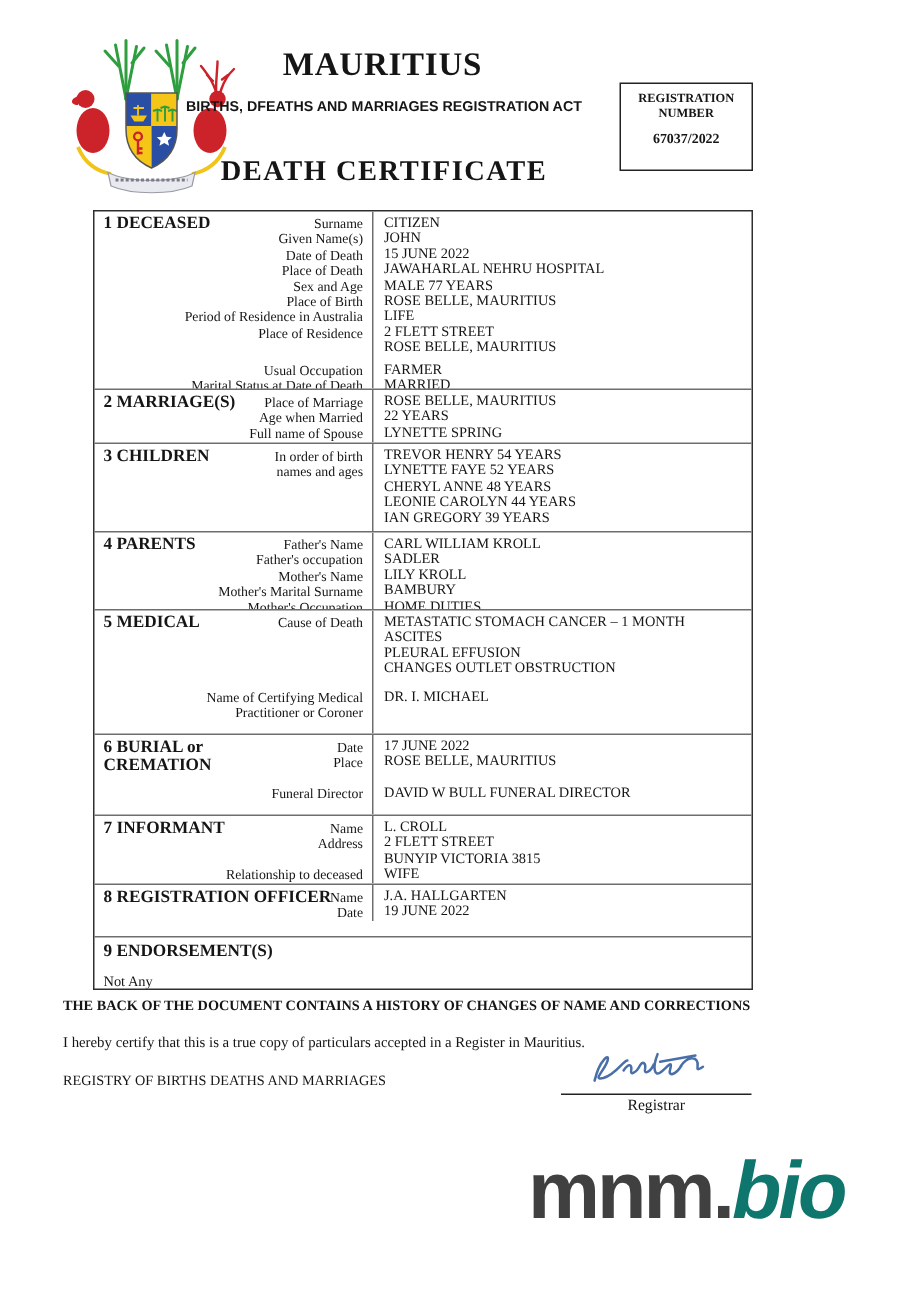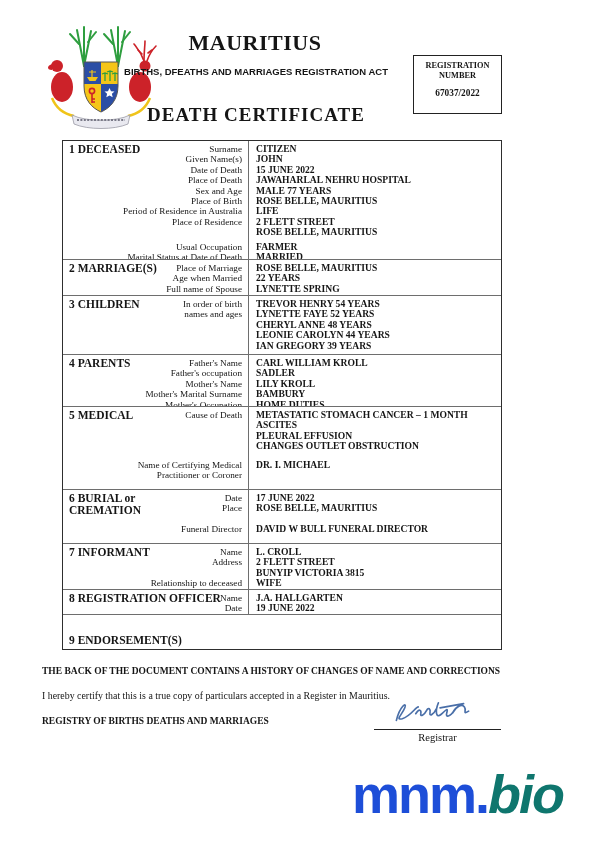--- a/index.html
+++ b/index.html
@@ -21,30 +21,30 @@
   .cert-table{position:absolute;left:62px;top:140px;width:438px;
         border:1.6px solid #2e2e2e;box-sizing:content-box;}
   .section{display:flex;border-top:1.4px solid #6e6e6e;box-sizing:border-box;overflow:hidden;}
   .section:first-child{border-top:none;}
   .sec-left{position:relative;width:186px;min-width:186px;border-right:1px solid #6e6e6e;
         box-sizing:border-box;padding-top:3px;}
   .sec-title{position:absolute;left:6px;top:3px;font-weight:bold;font-size:11.5px;
         line-height:11.5px;white-space:pre-line;}
   .lbl{height:10.4px;line-height:10.4px;font-size:9.2px;text-align:right;
         padding-right:6px;white-space:nowrap;}
-  .sec-right{flex:1;padding-top:3px;font-weight:bold;}
+  .sec-right{flex:1;padding-top:3px;}
   .val{height:10.4px;line-height:10.4px;font-size:9.6px;padding-left:7px;white-space:nowrap;}
   .spacer{width:100%;}
-  .section.full{display:block;padding:20px 6px 0 6px;}
+  .section.full{display:block;padding:4px 6px 0 6px;margin-top:10px;}
   .section.full .sec-title{position:static;}
   .endorse-note{font-size:9.6px;margin-top:8px;}
   
   .back-note{position:absolute;left:42px;top:666px;font-weight:bold;font-size:9.5px;width:520px;}
   .certify-line{position:absolute;left:42px;top:690px;font-size:9.9px;width:520px;}
-  .registry-line{position:absolute;left:42px;top:716px;font-weight:bold;font-size:9.5px;}
+  .registry-line{position:absolute;left:42px;top:716px;font-weight:normal;font-size:9.5px;}
   .sig-svg{position:absolute;left:388px;top:698px;width:84px;height:28px;}
   .sig-rule{position:absolute;left:374px;top:729px;width:127px;border-top:1.3px solid #222;}
   .registrar-label{position:absolute;left:374px;top:732px;width:127px;text-align:center;font-size:10.5px;}
   .logo{position:absolute;left:352px;top:766px;font-family:"Liberation Sans",sans-serif;
         font-weight:bold;font-size:54px;line-height:56px;letter-spacing:-2px;white-space:nowrap;}
   .logo .bio{font-style:italic;}
 </style>
 </head>
 <body>
 
@@ -285,15 +285,15 @@
   <svg class="sig-svg" viewBox="0 0 100 30">
     <path d="M10,25 C14,8 23,2 20,10 C17,18 8,25 17,23 C27,20 33,9 36,9
          M33,17 C37,11 40,12 39,17 C38,21 43,19 46,13 C48,9 51,11 50,16 C49,20 54,19 57,12
          M60,4 C56,14 57,23 63,18 C68,14 72,8 70,16 C68,22 74,21 79,13
          M77,16 C81,8 88,5 91,9 C94,13 88,19 96,14
          M62,10 L90,5" fill="none" stroke="#4a6fa8" stroke-width="2" stroke-linecap="round"></path>
   </svg>
   <div class="sig-rule"></div>
   <div class="registrar-label">Registrar</div>
 
-  <div class="logo"><span class="mnm" style="color: #1d4ed8;">mnm.</span><span class="bio" style="color: #0f766e;">bio</span></div>
+  <div class="logo"><span class="mnm" style="color: #404040;">mnm.</span><span class="bio" style="color: #0f766e;">bio</span></div>
 
 </div>
 
 </body></html>

